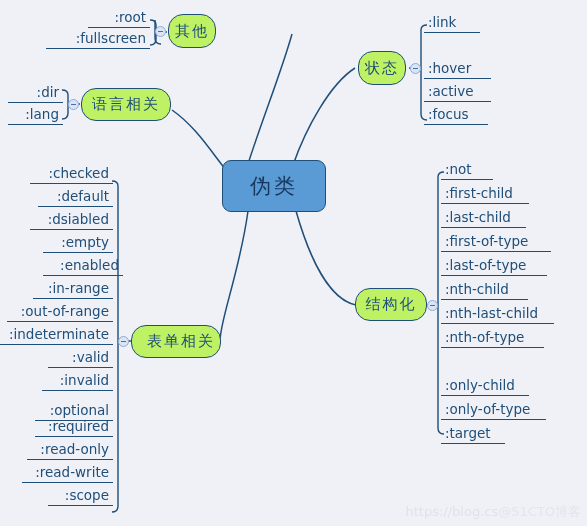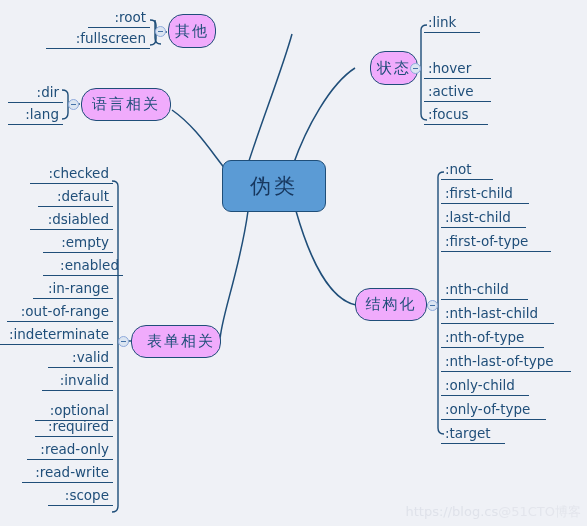--- a/index.html
+++ b/index.html
@@ -39,21 +39,21 @@
     font-size: 21px;
     letter-spacing: 3px;
     display: flex;
     align-items: center;
     justify-content: center;
     box-sizing: border-box;
   }
   
   .node-branch {
     position: absolute;
-    background: #f0abfc;
+    background: #bef264;
     border: 1.3px solid #1f4e79;
     border-radius: 15px;
     color: #1f4e79;
     font-size: 15px;
     letter-spacing: 2px;
     display: flex;
     align-items: center;
     justify-content: center;
     box-sizing: border-box;
     white-space: nowrap;
@@ -190,43 +190,43 @@
   <div class="leaf left" style="left:7px; top:303px; width:106px;">:out-of-range</div>
   <div class="leaf left" style="left:-2px; top:326px; width:115px;">:indeterminate</div>
   <div class="leaf left" style="left:48px; top:349px; width:65px;">:valid</div>
   <div class="leaf left" style="left:42px; top:372px; width:71px;">:invalid</div>
   <div class="leaf left" style="left:35px; top:395px; width:78px;margin-top:7px;">:optional</div>
   <div class="leaf left" style="left:35px; top:418px; width:78px;">:required</div>
   <div class="leaf left" style="left:27px; top:441px; width:86px;">:read-only</div>
   <div class="leaf left" style="left:22px; top:464px; width:91px;">:read-write</div>
   <div class="leaf left" style="left:48px; top:487px; width:65px;">:scope</div>
 
-  <div class="node-branch" style="left:358px; top:51px; width:48px; height:34px;margin-left:12px;">
+  <div class="node-branch" style="left:358px; top:51px; width:48px; height:34px;">
     <span>状态</span>
   </div>
   <div class="toggle" style="left:410px; top:63px;"></div>
 
   <div class="leaf right" style="left:424px; top:14px; width:56px;">:link</div>
   <div class="leaf right" style="left:424px; top:83px; width:67px;">:active</div>
   <div class="leaf right" style="left:424px; top:60px; width:67px;">:hover</div>
   <div class="leaf right" style="left:424px; top:106px; width:64px;">:focus</div>
 
   <div class="node-branch" style="left:355px; top:288px; width:72px; height:33px;">
     <span>结构化</span>
   </div>
   <div class="toggle" style="left:427px; top:300px;"></div>
 
   <div class="leaf right" style="left:441px; top:161px; width:52px;">:not</div>
   <div class="leaf right" style="left:441px; top:185px; width:88px;">:first-child</div>
   <div class="leaf right" style="left:441px; top:209px; width:85px;">:last-child</div>
   <div class="leaf right" style="left:441px; top:233px; width:110px;">:first-of-type</div>
+  <div class="leaf right" style="left:441px; top:257px; width:106px;">:last-of-type</div>
   <div class="leaf right" style="left:441px; top:281px; width:87px;">:nth-child</div>
   <div class="leaf right" style="left:441px; top:305px; width:113px;">:nth-last-child</div>
   <div class="leaf right" style="left:441px; top:329px; width:103px;">:nth-of-type</div>
-  <div class="leaf right" style="left:441px; top:353px; width:130px;">:nth-last-of-type</div>
   <div class="leaf right" style="left:441px; top:377px; width:88px;">:only-child</div>
   <div class="leaf right" style="left:441px; top:401px; width:105px;">:only-of-type</div>
   <div class="leaf right" style="left:441px; top:425px; width:64px;">:target</div>
 
   <div class="watermark">
     <span class="wm-u">https://blog.cs</span><span class="wm-b">@51CTO博客</span>
   </div>
 
 </div>
 

